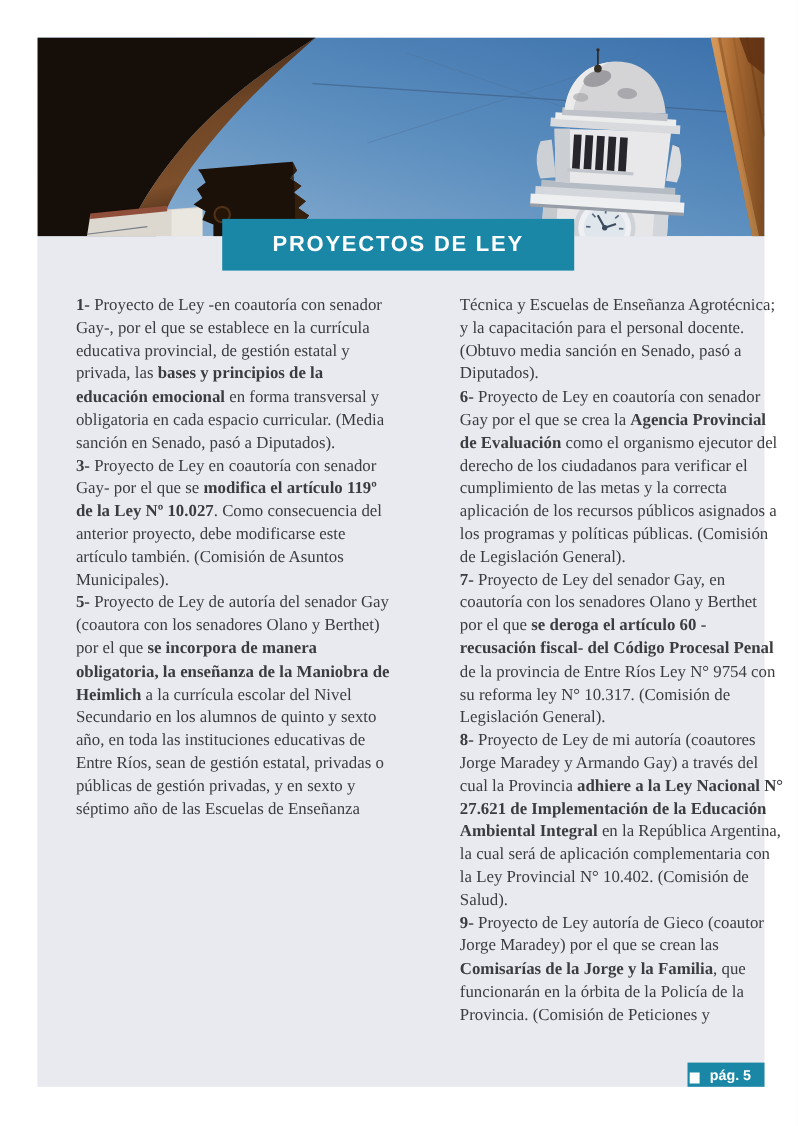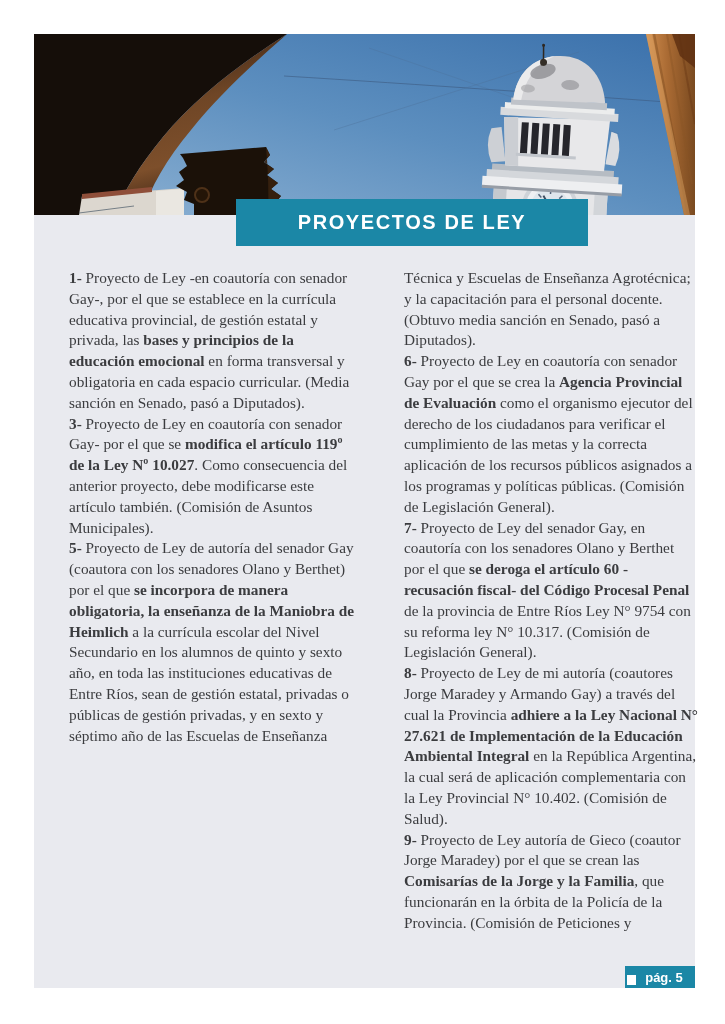--- a/index.html
+++ b/index.html
@@ -13,27 +13,27 @@
     position:relative;width:725px;height:1024px;background:var(--page-bg);
     font-family:"Liberation Serif","DejaVu Serif",serif;overflow:hidden;
   }
   .photo{position:absolute;left:34px;top:34px;width:661px;height:181px;z-index:1;}
   .photo svg{display:block;}
   .content{
     position:absolute;left:34px;top:215px;width:661px;height:773px;
     background:var(--content-bg);z-index:2;
   }
   .banner{
-    position:absolute;left:236px;top:199px;width:352px;height:47px;
+    position:absolute;left:202px;top:199px;width:320px;height:47px;
     background:var(--accent);color:#fff;z-index:4;
     display:flex;align-items:center;justify-content:center;
     font-family:"Liberation Sans","DejaVu Sans",sans-serif;
     font-weight:700;font-size:20px;letter-spacing:1.6px;white-space:nowrap;
   }
-  .cols{position:absolute;left:35px;top:53px;display:flex;gap:22px;}
+  .cols{position:absolute;left:35px;top:53px;display:flex;gap:36px;}
   .col{width:291px;}
   .col.right{width:294px;margin-left:22px;}
   .item{
     margin:0;font-size:15.3px;line-height:20.8px;color:var(--text);
     text-align:left;
   }
   .item .b{font-weight:bold;}
   .page-badge{
     position:absolute;right:0;top:751px;width:70px;height:22px;
     background:var(--accent);color:#fff;z-index:3;

